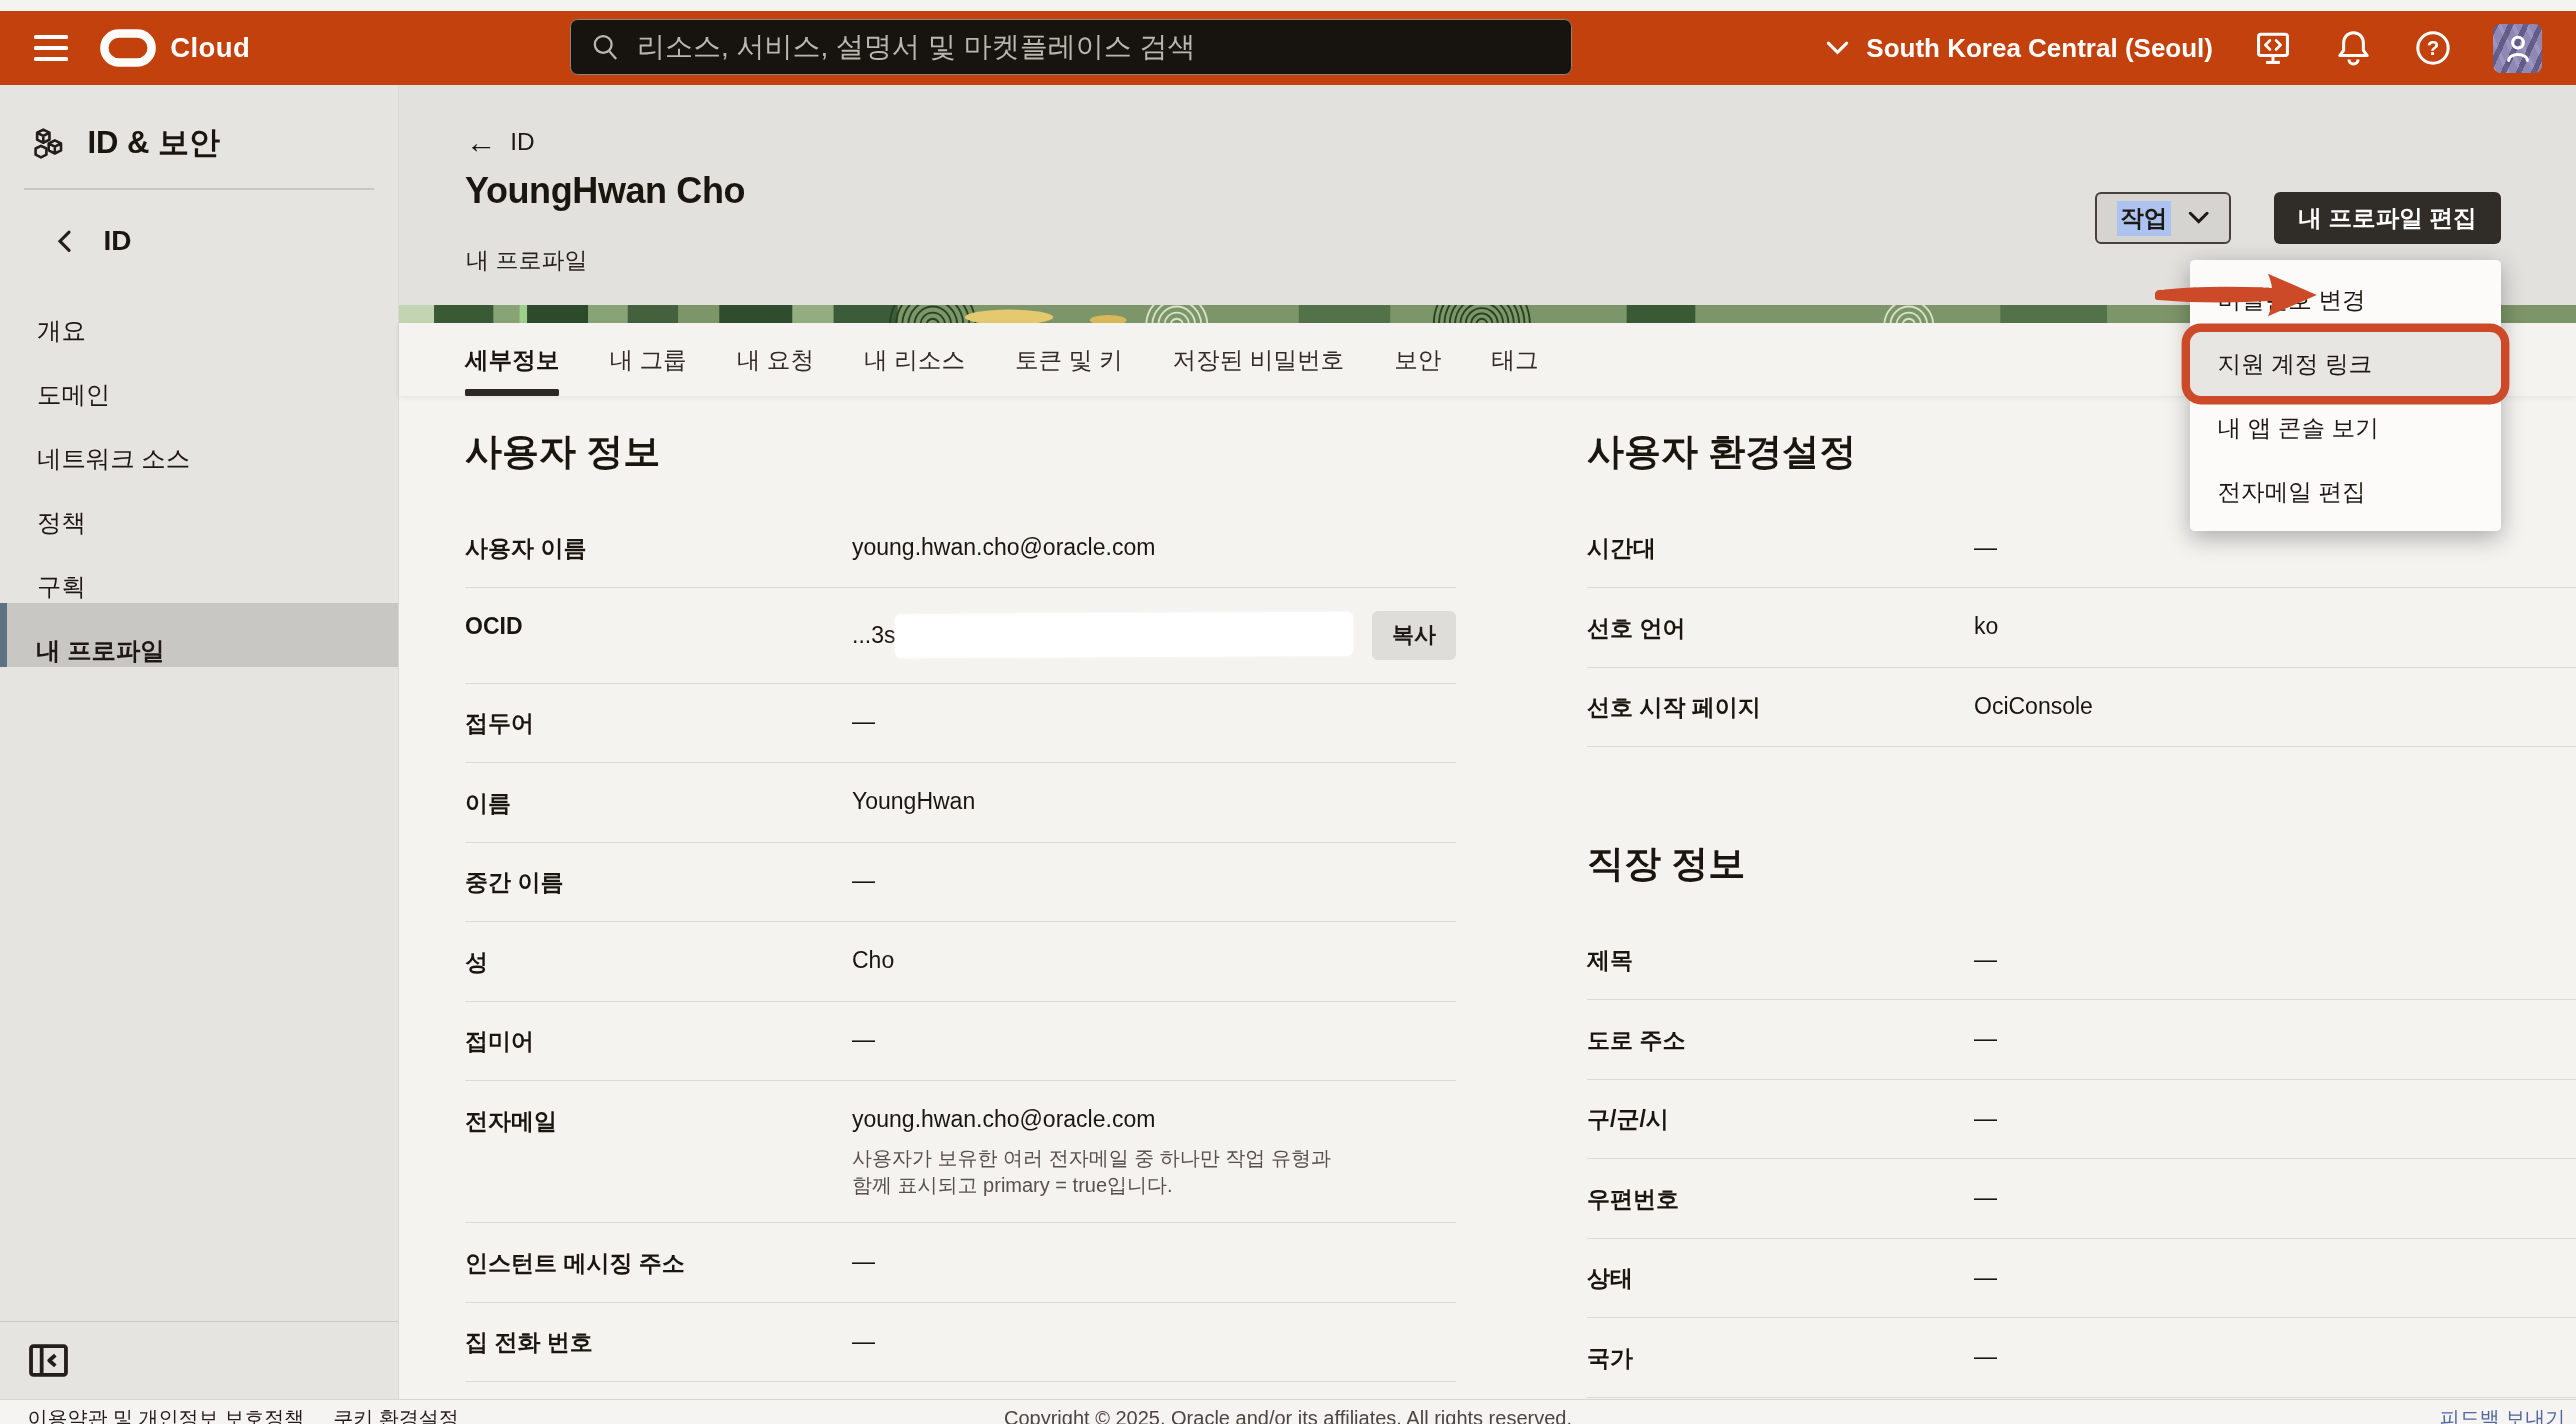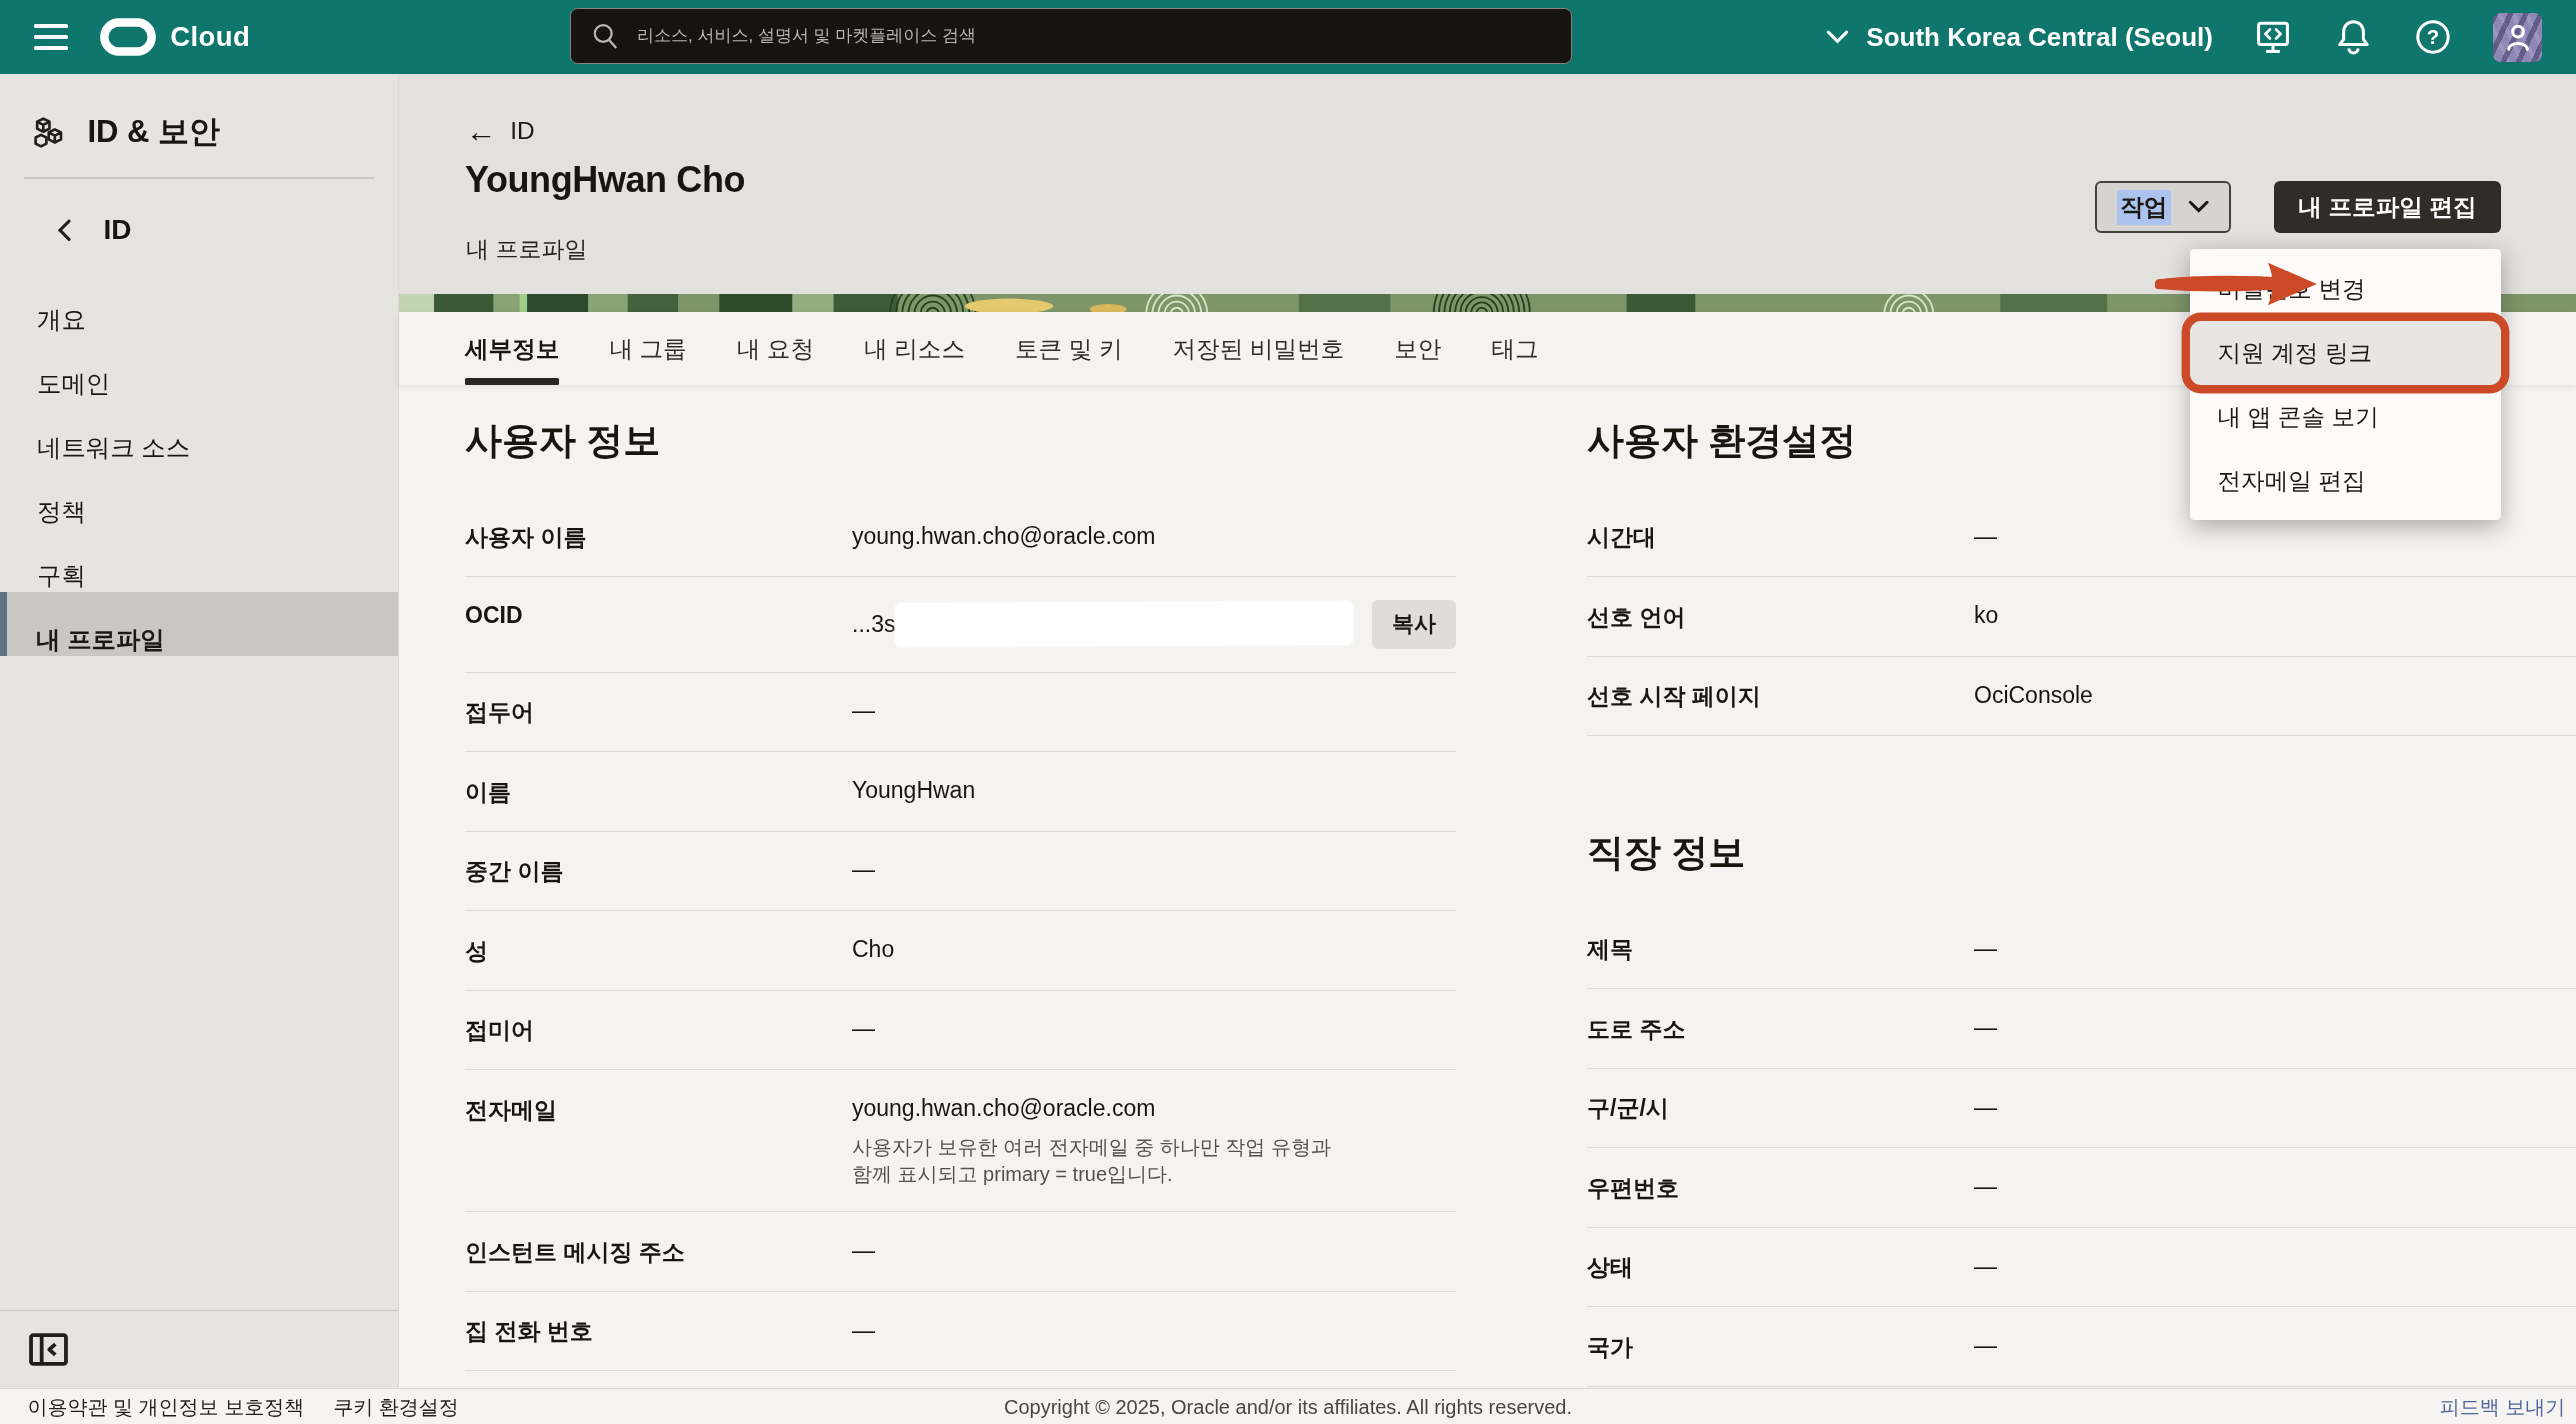--- a/index.html
+++ b/index.html
@@ -1,30 +1,30 @@
 <!DOCTYPE html>
 <html style="font-size:12.2px"><head>
 <meta charset="utf-8">
 <style>
   * { margin:0; padding:0; box-sizing:border-box; }
   html,body { width:2576px; height:1425px; overflow:hidden;
     font-family:"Liberation Sans", sans-serif; background:#f5f3f0; color:#19160f; }
 
   
-  .topbar { position:relative; height:74px; background:#0f766e; display:flex; align-items:center;
-    padding:0 34px; gap:30.5px; z-index:100; }
+  .topbar { position:relative; height:74px; background:#c2410c; display:flex; align-items:center;
+    padding:0 34px; gap:30.5px; z-index:100;margin-top:11px; }
   .hamburger { width:34px; height:26px; display:flex; flex-direction:column; justify-content:space-between; cursor:pointer; }
   .hamburger span { display:block; height:3.8px; background:#fff; border-radius:1.5px; }
   .brand { display:flex; align-items:center; gap:13.7px; }
   .brand-name { color:#fff; font-size:27.5px; font-weight:600; letter-spacing:0.4px; }
   .searchbox { position:absolute; left:570px; top:8.4px; width:1002px; height:56px;
     background:#17140f; border:1.5px solid #8a857e; border-radius:7.6px;
     display:flex; align-items:center; padding:0 20px; gap:17px; }
   .searchbox input { background:transparent; border:none; outline:none; color:#d6d2cc;
-    font-size:17px; width:100%; font-family:inherit; }
+    font-size:28px; width:100%; font-family:inherit; }
   .searchbox input::placeholder { color:#bab6b0; opacity:1; }
   .top-right { margin-left:auto; display:flex; align-items:center; gap:40px; }
   .region { display:flex; align-items:center; gap:17px; color:#fff; font-size:26px; font-weight:600; cursor:pointer; }
   .top-icon { width:40px; height:40px; display:flex; align-items:center; justify-content:center; cursor:pointer; }
   .avatar { width:49px; height:49px; border-radius:7.6px; background:#8f88b7;
     background-image:repeating-linear-gradient(115deg, rgba(60,55,95,.55) 0 5.3px, rgba(143,136,183,0) 5.3px 13.7px),
       repeating-linear-gradient(65deg, rgba(255,255,255,.12) 0 3.8px, rgba(255,255,255,0) 3.8px 12.2px);
     display:flex; align-items:center; justify-content:center; cursor:pointer; }
 
   

